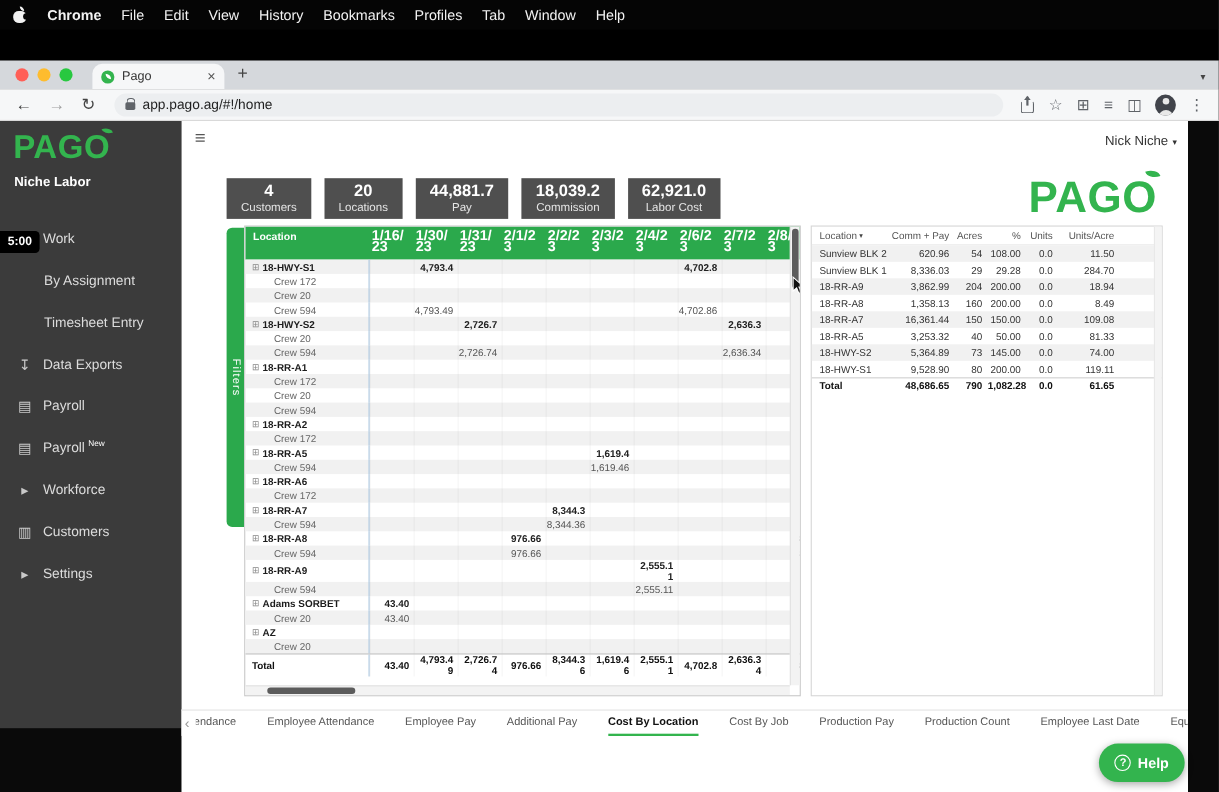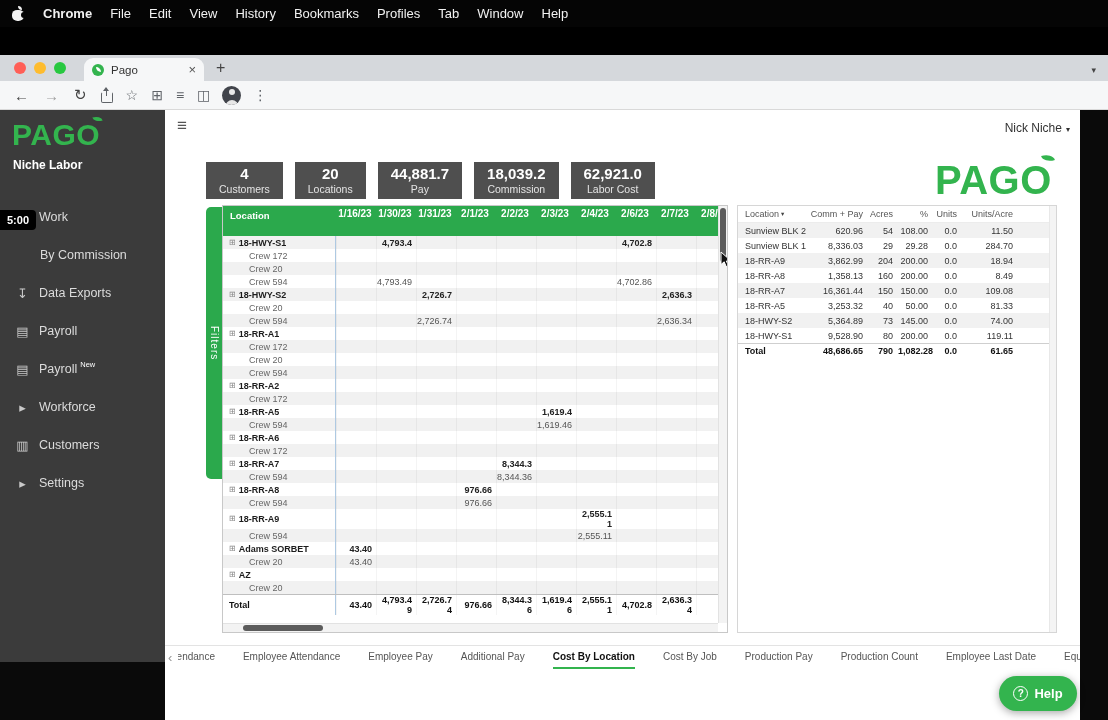--- a/index.html
+++ b/index.html
@@ -88,21 +88,21 @@
 .stat-v{font-size:15px;font-weight:bold;line-height:18px}
 .stat-l{font-size:10.5px;color:#e4e4e4;line-height:13px}
 .logo.big{position:absolute;left:770px;top:50px;font-size:40px}
 
 .pivot{position:absolute;left:41px;top:95px;width:522px;height:428px}
 .filters-tab{position:absolute;left:0;top:2px;width:16px;height:272px;background:var(--green);border-radius:5px 0 0 5px;color:#fff;display:flex;align-items:center;justify-content:center;cursor:pointer}
 .filters-tab span{writing-mode:vertical-rl;font-size:10px;letter-spacing:1px}
 .ptable{position:absolute;left:16px;top:0;width:506px;height:428px;border:1px solid #c8c8c8;background:#fff;overflow:hidden}
 .phead{display:flex;background:var(--green);color:#fff;height:30px}
 .ploc-h{width:113px;flex:none;font-size:9.5px;font-weight:bold;padding:4px 0 0 7px}
-.pdate{width:40px;flex:none;font-size:10px;font-weight:bold;padding:3px 4px 0 2px;text-align:center;word-break:break-all;line-height:10px}
+.pdate{width:40px;flex:none;font-size:13px;font-weight:bold;padding:3px 4px 0 2px;word-break:break-all;line-height:10px}
 .prow{display:flex;min-height:13px;align-items:stretch}
 .prow.odd{background:#f1f1f1}
 .prow.total{border-top:1px solid #bfbfbf}
 .ploc{width:113px;flex:none;display:flex;align-items:center;border-right:1px solid #aec9e2}
 .expand{font-size:8px;color:#888;margin:0 3px 0 6px;line-height:8px}
 .plabel{font-size:9px}
 .prow.group .plabel{color:#1c1c1c;font-weight:bold}
 .prow.crew .ploc{padding-left:26px}
 .prow.crew .plabel{color:#666}
 .prow.total .plabel{color:#111;font-weight:bold;margin-left:6px}
@@ -174,40 +174,47 @@
     <span class="tab-close">×</span>
   </div>
   <span class="newtab">+</span>
   <span class="strip-chev">▾</span>
 </div>
 
 <div class="toolbar">
   <span class="nav-ic">←</span>
   <span class="nav-ic dis">→</span>
   <span class="nav-ic">↻</span>
+  <div class="omnibox">
+    <span class="lock"></span>
+    <span class="url">app.pago.ag/#!/home</span>
+  </div>
   <span class="ic-share"></span>
   <span class="tb-ic">☆</span>
   <span class="tb-ic">⊞</span>
   <span class="tb-ic">≡</span>
   <span class="tb-ic">◫</span>
   <span class="avatar"></span>
   <span class="tb-ic">⋮</span>
 </div>
 
 <div class="app">
   <aside class="sidebar">
     <div class="logo side">PAGO</div>
     <div class="org">Niche Labor</div>
     <div id="sb-items">
         <div class="sb-item">
           <span class="sb-ic">▦</span>
           <span>Work</span>
         </div>
         <div class="sb-item indent">
-          <span>By Commission</span>
+          <span>By Assignment</span>
+        </div>
+        <div class="sb-item indent">
+          <span>Timesheet Entry</span>
         </div>
         <div class="sb-item">
           <span class="sb-ic">↧</span>
           <span>Data Exports</span>
         </div>
         <div class="sb-item">
           <span class="sb-ic">▤</span>
           <span>Payroll</span>
         </div>
         <div class="sb-item">

